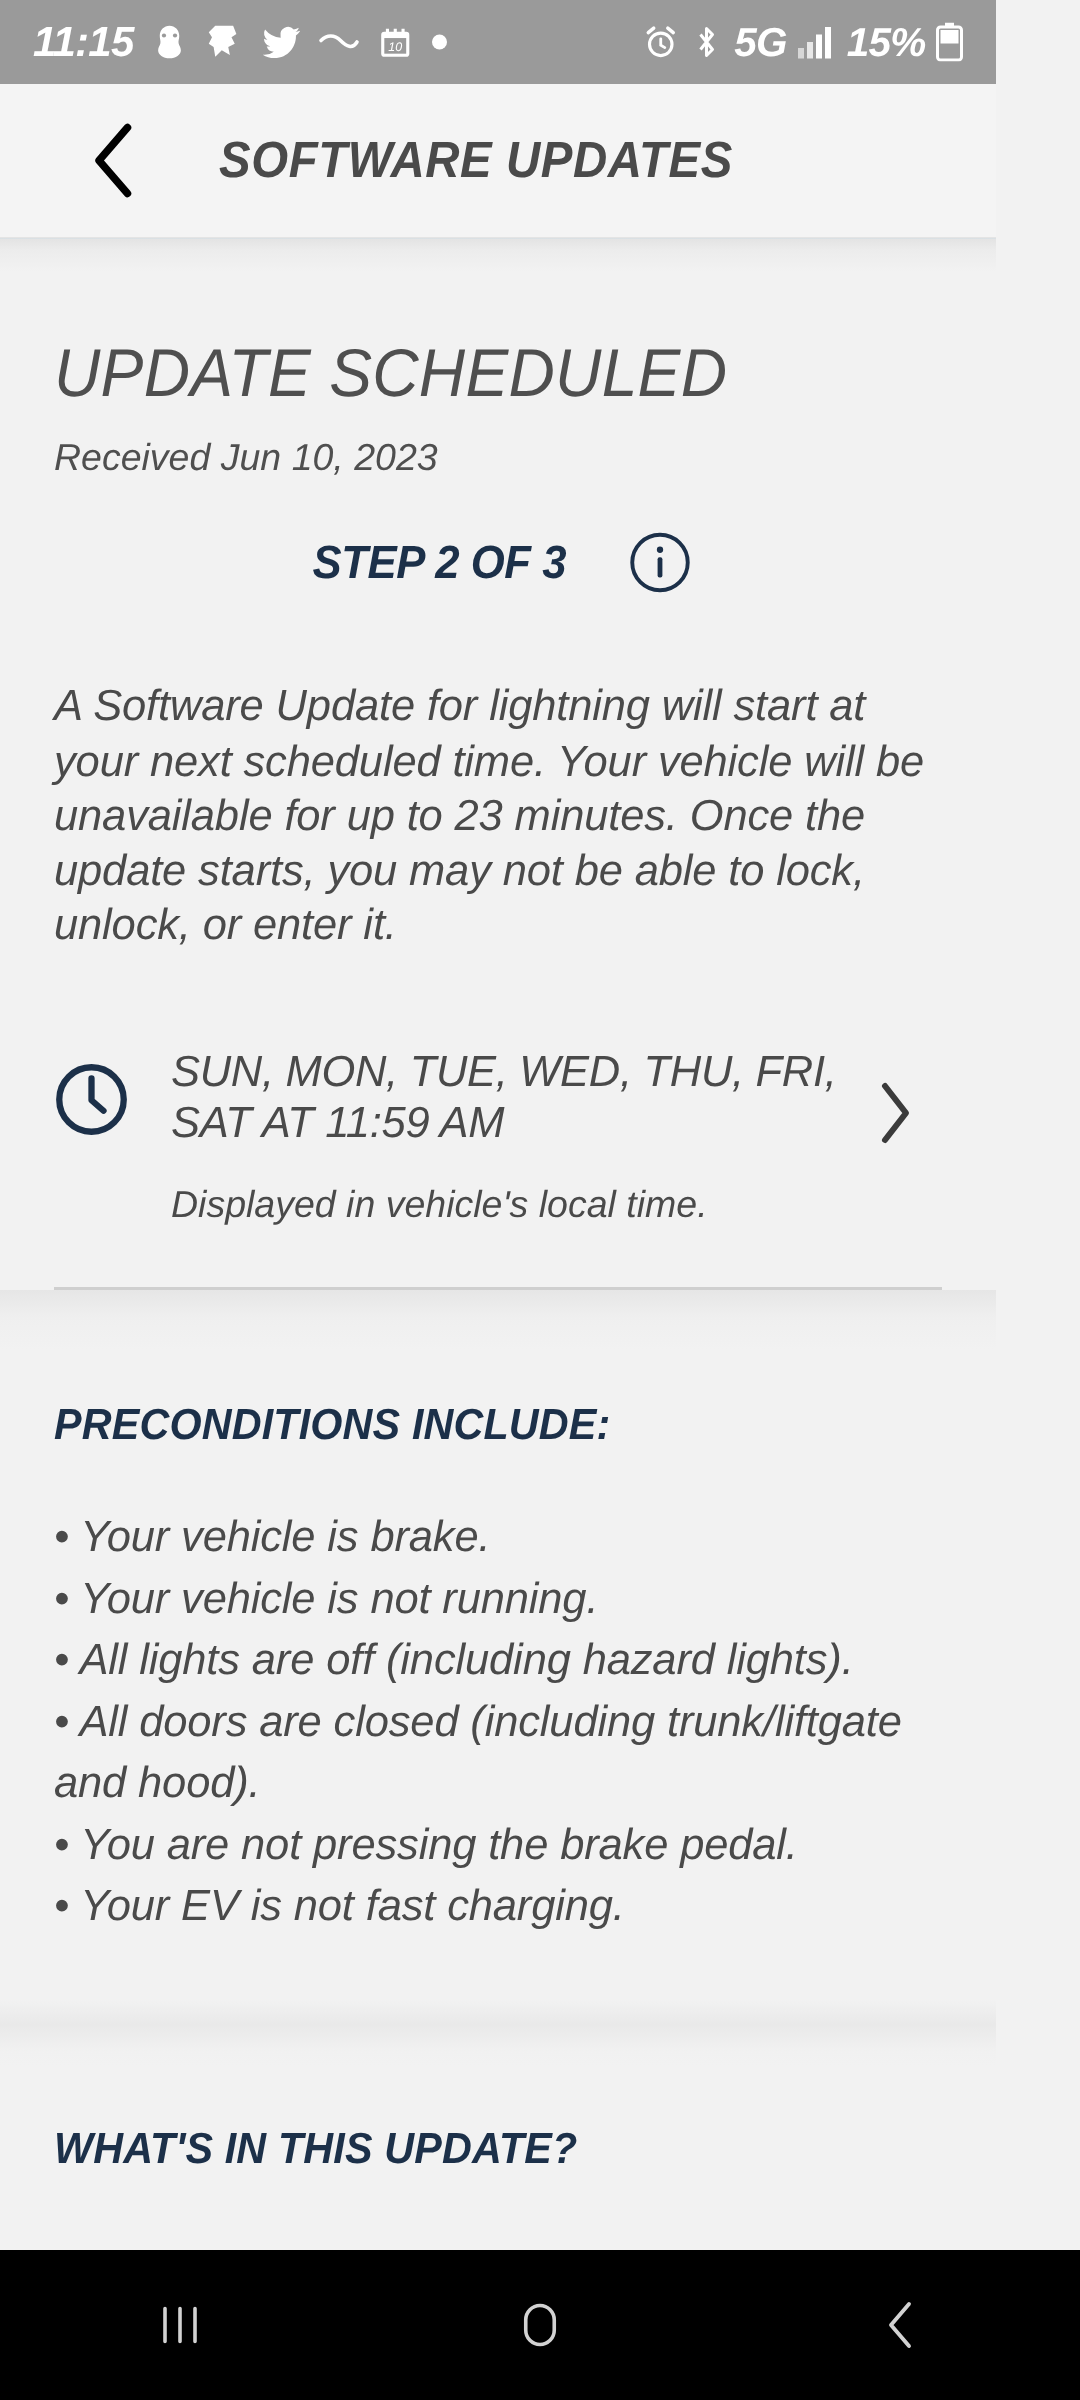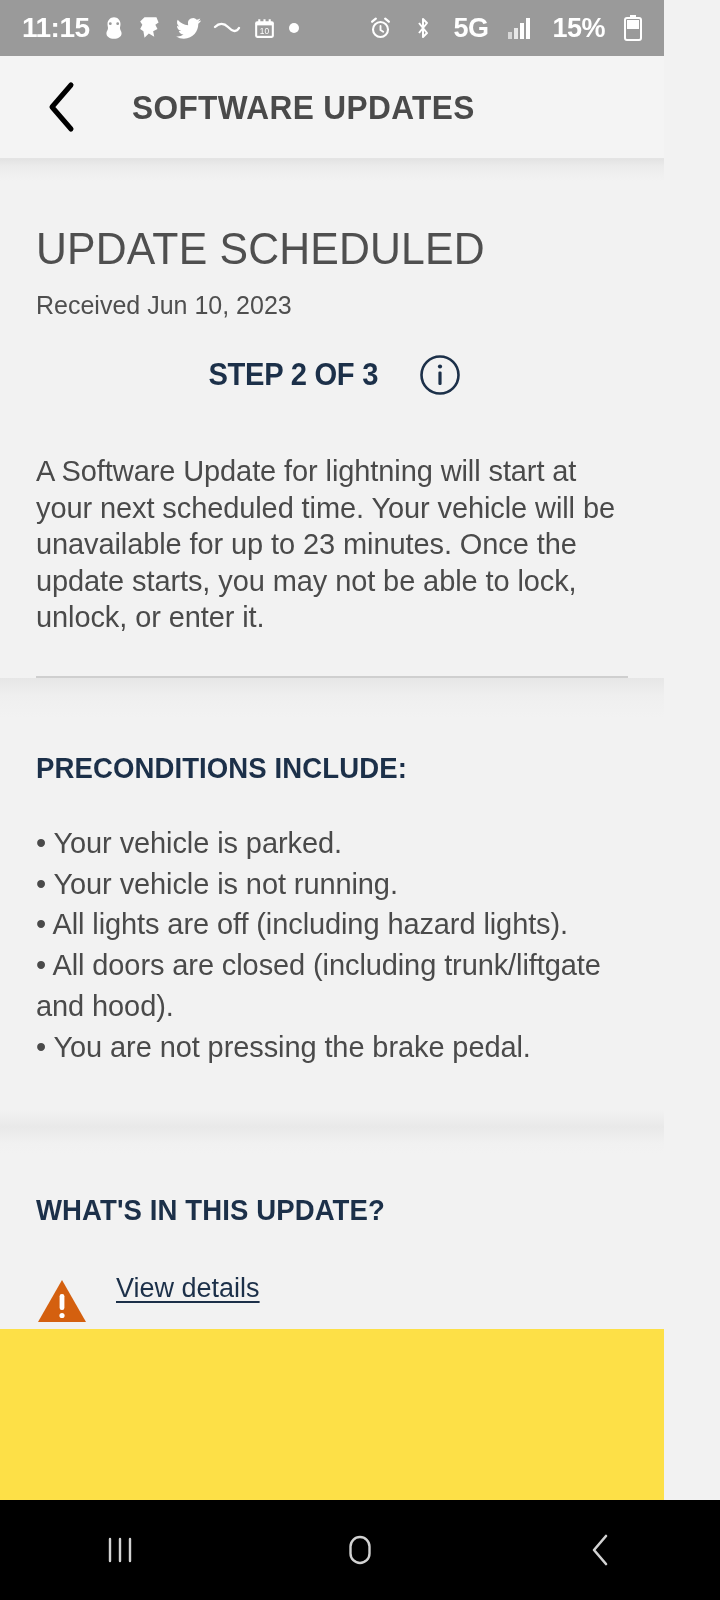--- a/index.html
+++ b/index.html
@@ -2,38 +2,38 @@
 <html><head>
 <meta charset="utf-8">
 <style>
   * { margin:0; padding:0; box-sizing:border-box; }
   html, body {
     width:720px; height:1600px;
     background:#f2f2f2;
     font-family:"Liberation Sans", sans-serif;
     overflow:hidden;
   }
-  #screen { position:relative; width:664px; height:1600px; background:#fde047; }
+  #screen { position:relative; width:664px; height:1600px; background:#0369a1;font-style:italic; }
 
   
   .statusbar {
     height:56px; background:#9a9a9a;
     display:flex; align-items:center;
     padding:0 22px; color:#ffffff;
   }
   .sb-left { display:flex; align-items:center; gap:11px; flex:1; }
-  .sb-right { display:flex; align-items:center; gap:19px;text-align:center; }
+  .sb-right { display:flex; align-items:center; gap:7px;text-align:center; }
   .sb-time { font-size:28px; font-weight:bold; letter-spacing:-0.5px; }
   .sb-ico { display:block; }
   .sb-pct { font-size:27px; font-weight:bold; letter-spacing:-0.5px; }
 
   
   .appbar {
     height:103px; background:#f4f4f4;
-    display:flex; align-items:center; padding-left:32px;
+    display:flex; align-items:center; padding-left:46px;
     border-bottom:1px solid #e4e4e4;
   }
   .backbtn { width:58px; height:58px; display:flex; align-items:center; justify-content:center; }
   .appbar-title {
     font-size:34px; font-weight:bold; color:#4a4a4a;
     letter-spacing:0.4px; margin-left:42px;
     transform:scaleX(0.93); transform-origin:left center;
   }
 
   
@@ -203,33 +203,51 @@
         <div class="step-label">STEP 2 OF 3</div>
         <svg class="info-icon" viewBox="0 0 42 42">
           <circle cx="21" cy="21" r="18.5" fill="none" stroke="#1c3049" stroke-width="2.6"></circle>
           <circle cx="21" cy="12.5" r="2.1" fill="#1c3049"></circle>
           <rect x="19.4" y="17.5" width="3.2" height="13.5" rx="1.3" fill="#1c3049"></rect>
         </svg>
       </div>
 
       <div class="body-copy">A Software Update for lightning  will start at your next scheduled time. Your vehicle will be unavailable for up to 23 minutes. Once the update starts, you may not be able to lock, unlock, or enter it.</div>
 
+      <div class="sched">
+        <div class="clock-wrap">
+          <svg width="50" height="50" viewBox="0 0 50 50">
+            <circle cx="25" cy="25" r="21.5" fill="none" stroke="#1c3049" stroke-width="4.2"></circle>
+            <path d="M25 11v14.5l8 7" fill="none" stroke="#1c3049" stroke-width="4.2" stroke-linecap="round" stroke-linejoin="round"></path>
+          </svg>
+        </div>
+        <div class="sched-main">
+          <div class="sched-title">SUN, MON, TUE, WED, THU, FRI, SAT AT 11:59 AM</div>
+          <div class="sched-sub">Displayed in vehicle's local time.</div>
+        </div>
+        <div class="sched-chev">
+          <svg width="26" height="44" viewBox="0 0 26 44">
+              <path d="M6 4l14 18L6 40" fill="none" stroke="#3b3b3b" stroke-width="4" stroke-linecap="round" stroke-linejoin="round"></path>
+            </svg>
+        </div>
+      </div>
     </div>
 
     <div class="divider"></div>
     <div class="sect-gap"></div>
 
     <div class="pad">
       <div class="sect-head precond-head">PRECONDITIONS INCLUDE:</div>
       <div class="cond-list">
-        <div class="cond-item">• Your vehicle is parked.</div>
+        <div class="cond-item">• Your vehicle is brake.</div>
         <div class="cond-item">• Your vehicle is not running.</div>
         <div class="cond-item">• All lights are off (including hazard lights).</div>
         <div class="cond-item">• All doors are closed (including trunk/liftgate and hood).</div>
         <div class="cond-item">• You are not pressing the brake pedal.</div>
+        <div class="cond-item">• Your EV is not fast charging.</div>
       </div>
     </div>
 
     <div class="sect-break"></div>
 
     <div class="pad">
       <div class="sect-head whats-head">WHAT'S IN THIS UPDATE?</div>
       <div class="warn-row">
         <div class="warn-ico">
           <svg width="52" height="48" viewBox="0 0 52 48">

